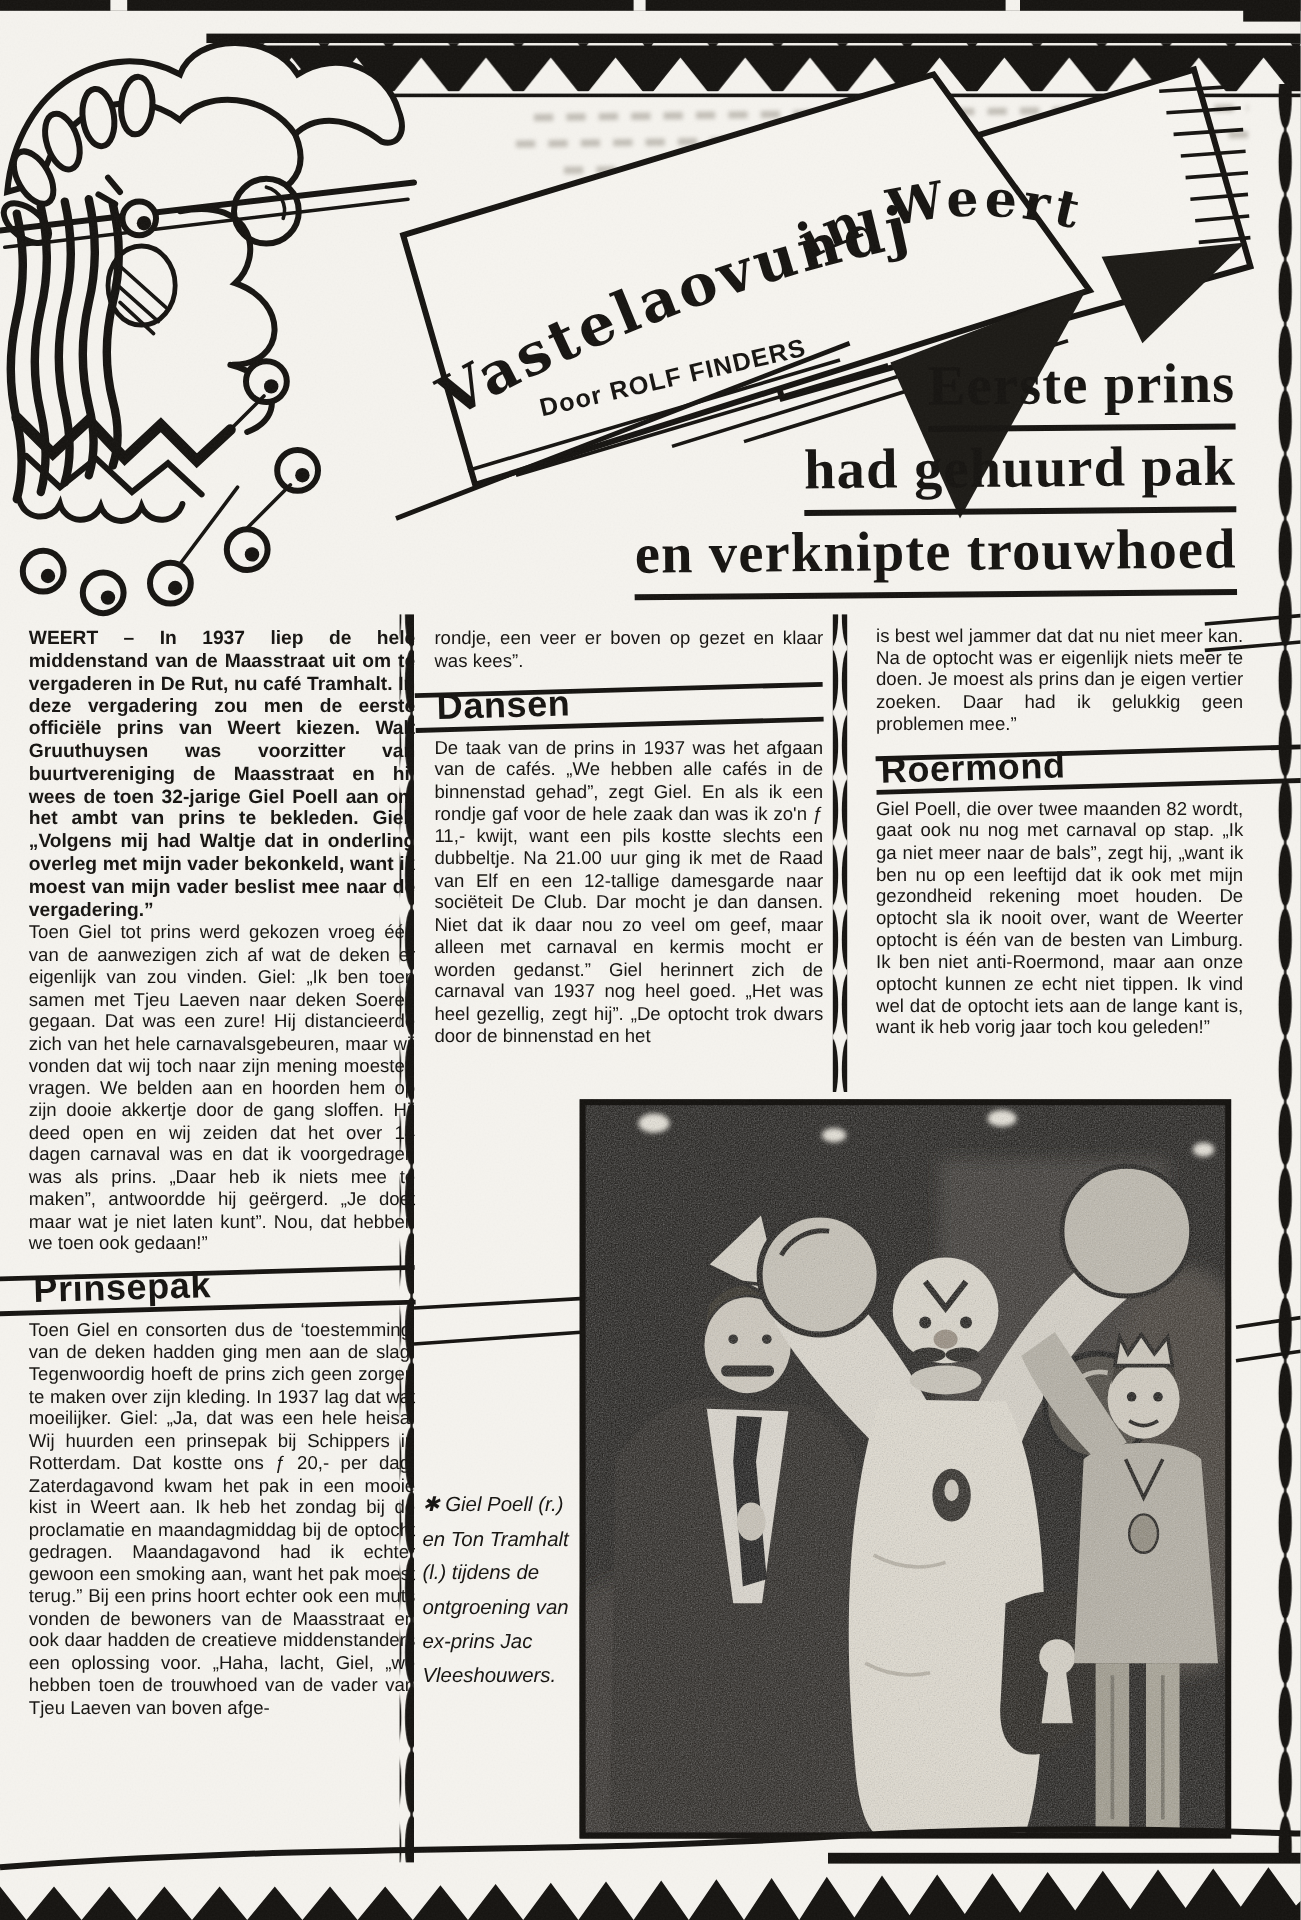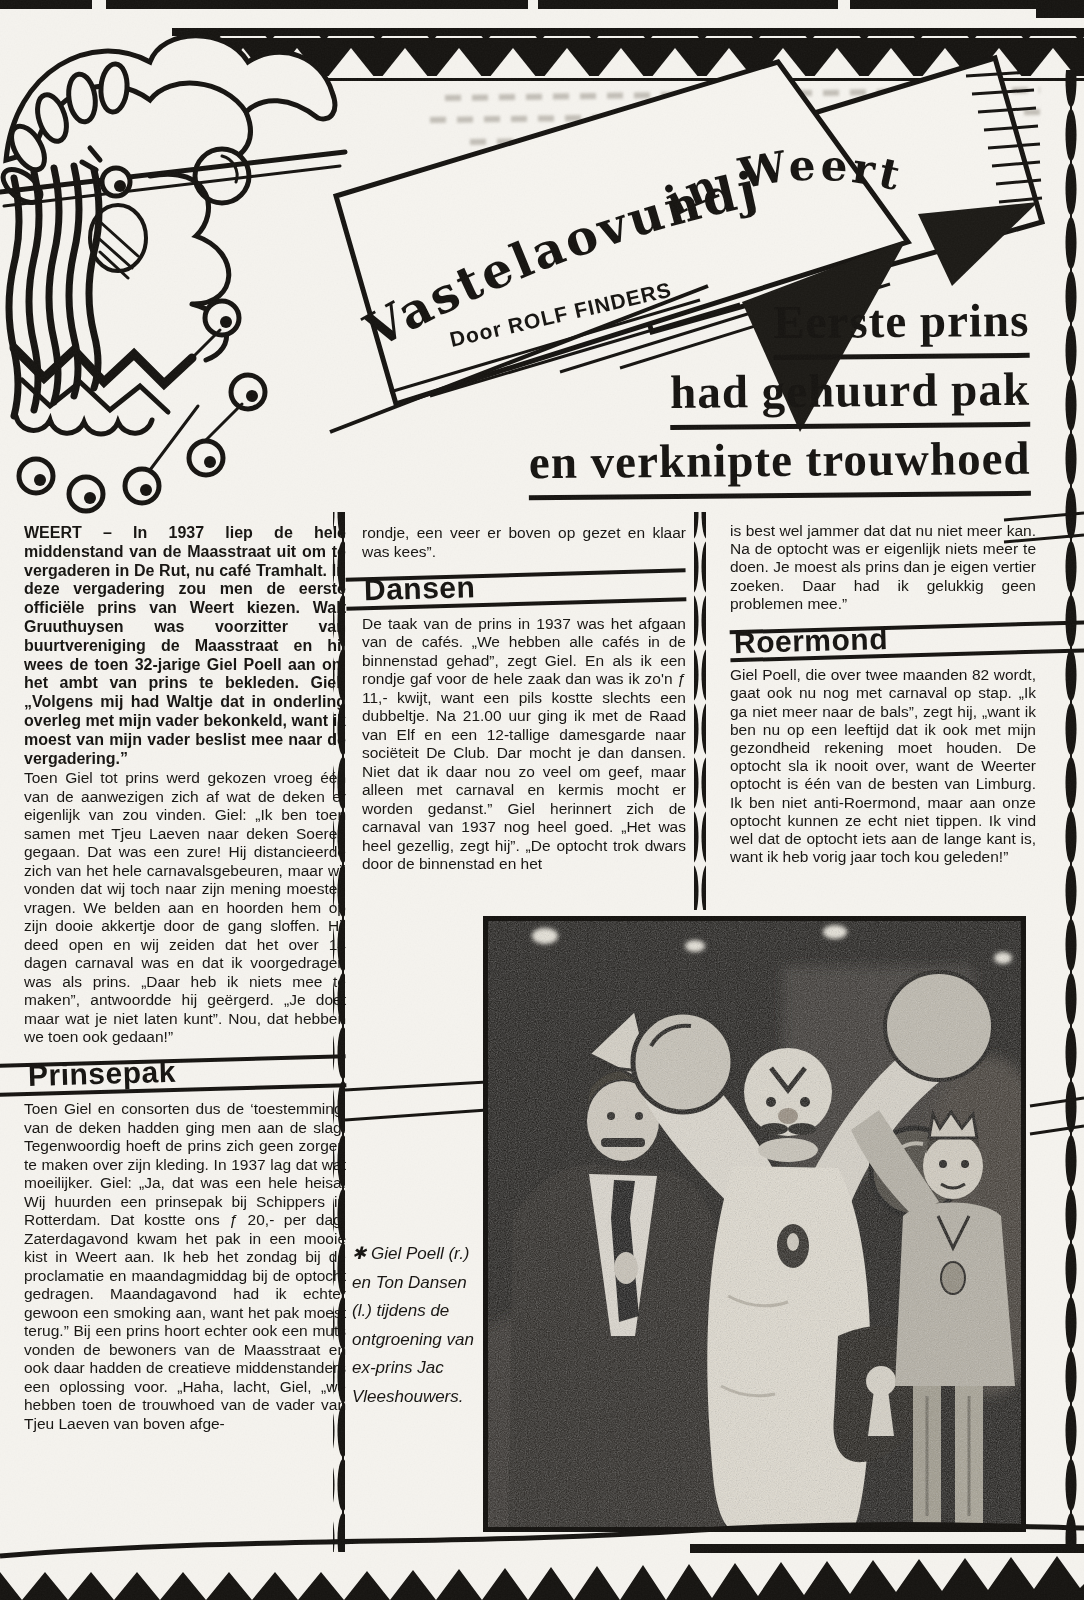--- a/index.html
+++ b/index.html
@@ -169,21 +169,21 @@
     <h2 class="sec">Dansen</h2>
     <p>De taak van de prins in 1937 was het afgaan van de cafés. „We hebben alle cafés in de binnenstad gehad”, zegt Giel. En als ik een rondje gaf voor de hele zaak dan was ik zo'n ƒ 11,- kwijt, want een pils kostte slechts een dubbeltje. Na 21.00 uur ging ik met de Raad van Elf en een 12-tallige damesgarde naar sociëteit De Club. Dar mocht je dan dansen. Niet dat ik daar nou zo veel om geef, maar alleen met carnaval en kermis mocht er worden gedanst.” Giel herinnert zich de carnaval van 1937 nog heel goed. „Het was heel gezellig, zegt hij”. „De optocht trok dwars door de binnenstad en het</p>
   </div>
 
   <div class="col col3">
     <p>is best wel jammer dat dat nu niet meer kan. Na de optocht was er eigenlijk niets meer te doen. Je moest als prins dan je eigen vertier zoeken. Daar had ik gelukkig geen problemen mee.”</p>
     <h2 class="sec">Roermond</h2>
     <p>Giel Poell, die over twee maanden 82 wordt, gaat ook nu nog met carnaval op stap. „Ik ga niet meer naar de bals”, zegt hij, „want ik ben nu op een leeftijd dat ik ook met mijn gezondheid rekening moet houden. De optocht sla ik nooit over, want de Weerter optocht is één van de besten van Limburg. Ik ben niet anti-Roermond, maar aan onze optocht kunnen ze echt niet tippen. Ik vind wel dat de optocht iets aan de lange kant is, want ik heb vorig jaar toch kou geleden!”</p>
   </div>
 
-  <div class="caption">✱ Giel Poell (r.) en Ton Dansen (l.) tijdens de ontgroening van ex-prins Jac Vleeshouwers.</div>
+  <div class="caption">✱ Giel Poell (r.) en Ton Tramhalt (l.) tijdens de ontgroening van ex-prins Jac Vleeshouwers.</div>
 
   <svg class="photo" width="543" height="616" viewBox="0 0 543 616">
     <defs>
       <filter id="ph-grain">
           <feTurbulence type="fractalNoise" baseFrequency="0.9" numOctaves="2" stitchTiles="stitch"></feTurbulence>
           <feColorMatrix type="saturate" values="0"></feColorMatrix>
         </filter>
       <filter id="blur6">
           <feGaussianBlur stdDeviation="6"></feGaussianBlur>
         </filter>

